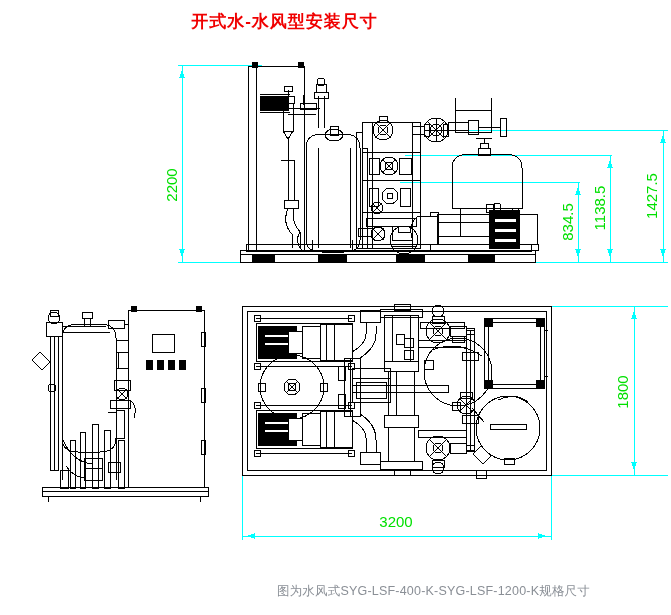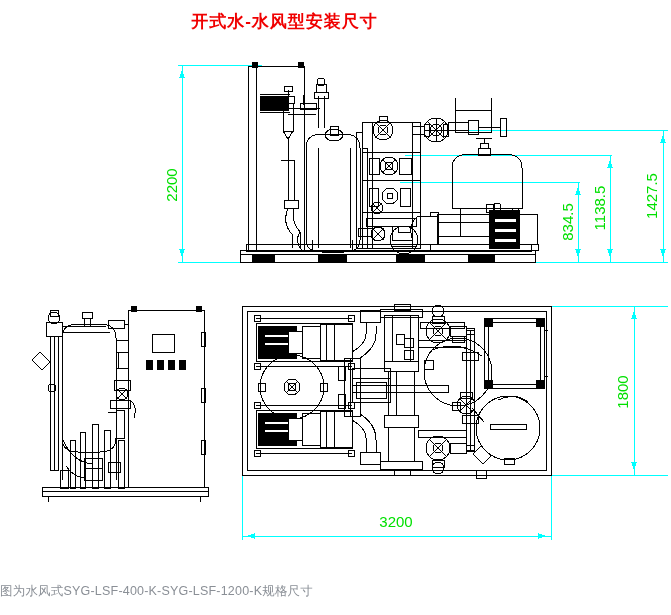--- a/index.html
+++ b/index.html
@@ -5,21 +5,21 @@
   html,body{margin:0;padding:0;background:#ffffff;}
   body{
     width:671px;height:615px;overflow:hidden;position:relative;
     font-family:"Liberation Sans","DejaVu Sans",sans-serif;
   }
   .title{
     position:absolute;left:0;top:10px;width:569px;text-align:center;
     color:#f00000;font-size:17px;font-weight:bold;letter-spacing:1px;
   }
   .caption{
-    position:absolute;left:0;top:583px;width:590px;text-align:left;
+    position:absolute;left:0;top:583px;width:590px;text-align:right;
     color:#8a8f96;font-size:12.5px;letter-spacing:.2px;
   }
   .canvas{position:absolute;left:0;top:0;width:671px;height:615px;}
   svg{display:block;}
   .dimtext{
     fill:#00e000;font-family:"Liberation Sans","DejaVu Sans",sans-serif;
     font-size:15px;letter-spacing:0px;
   }
 </style>
 </head>

